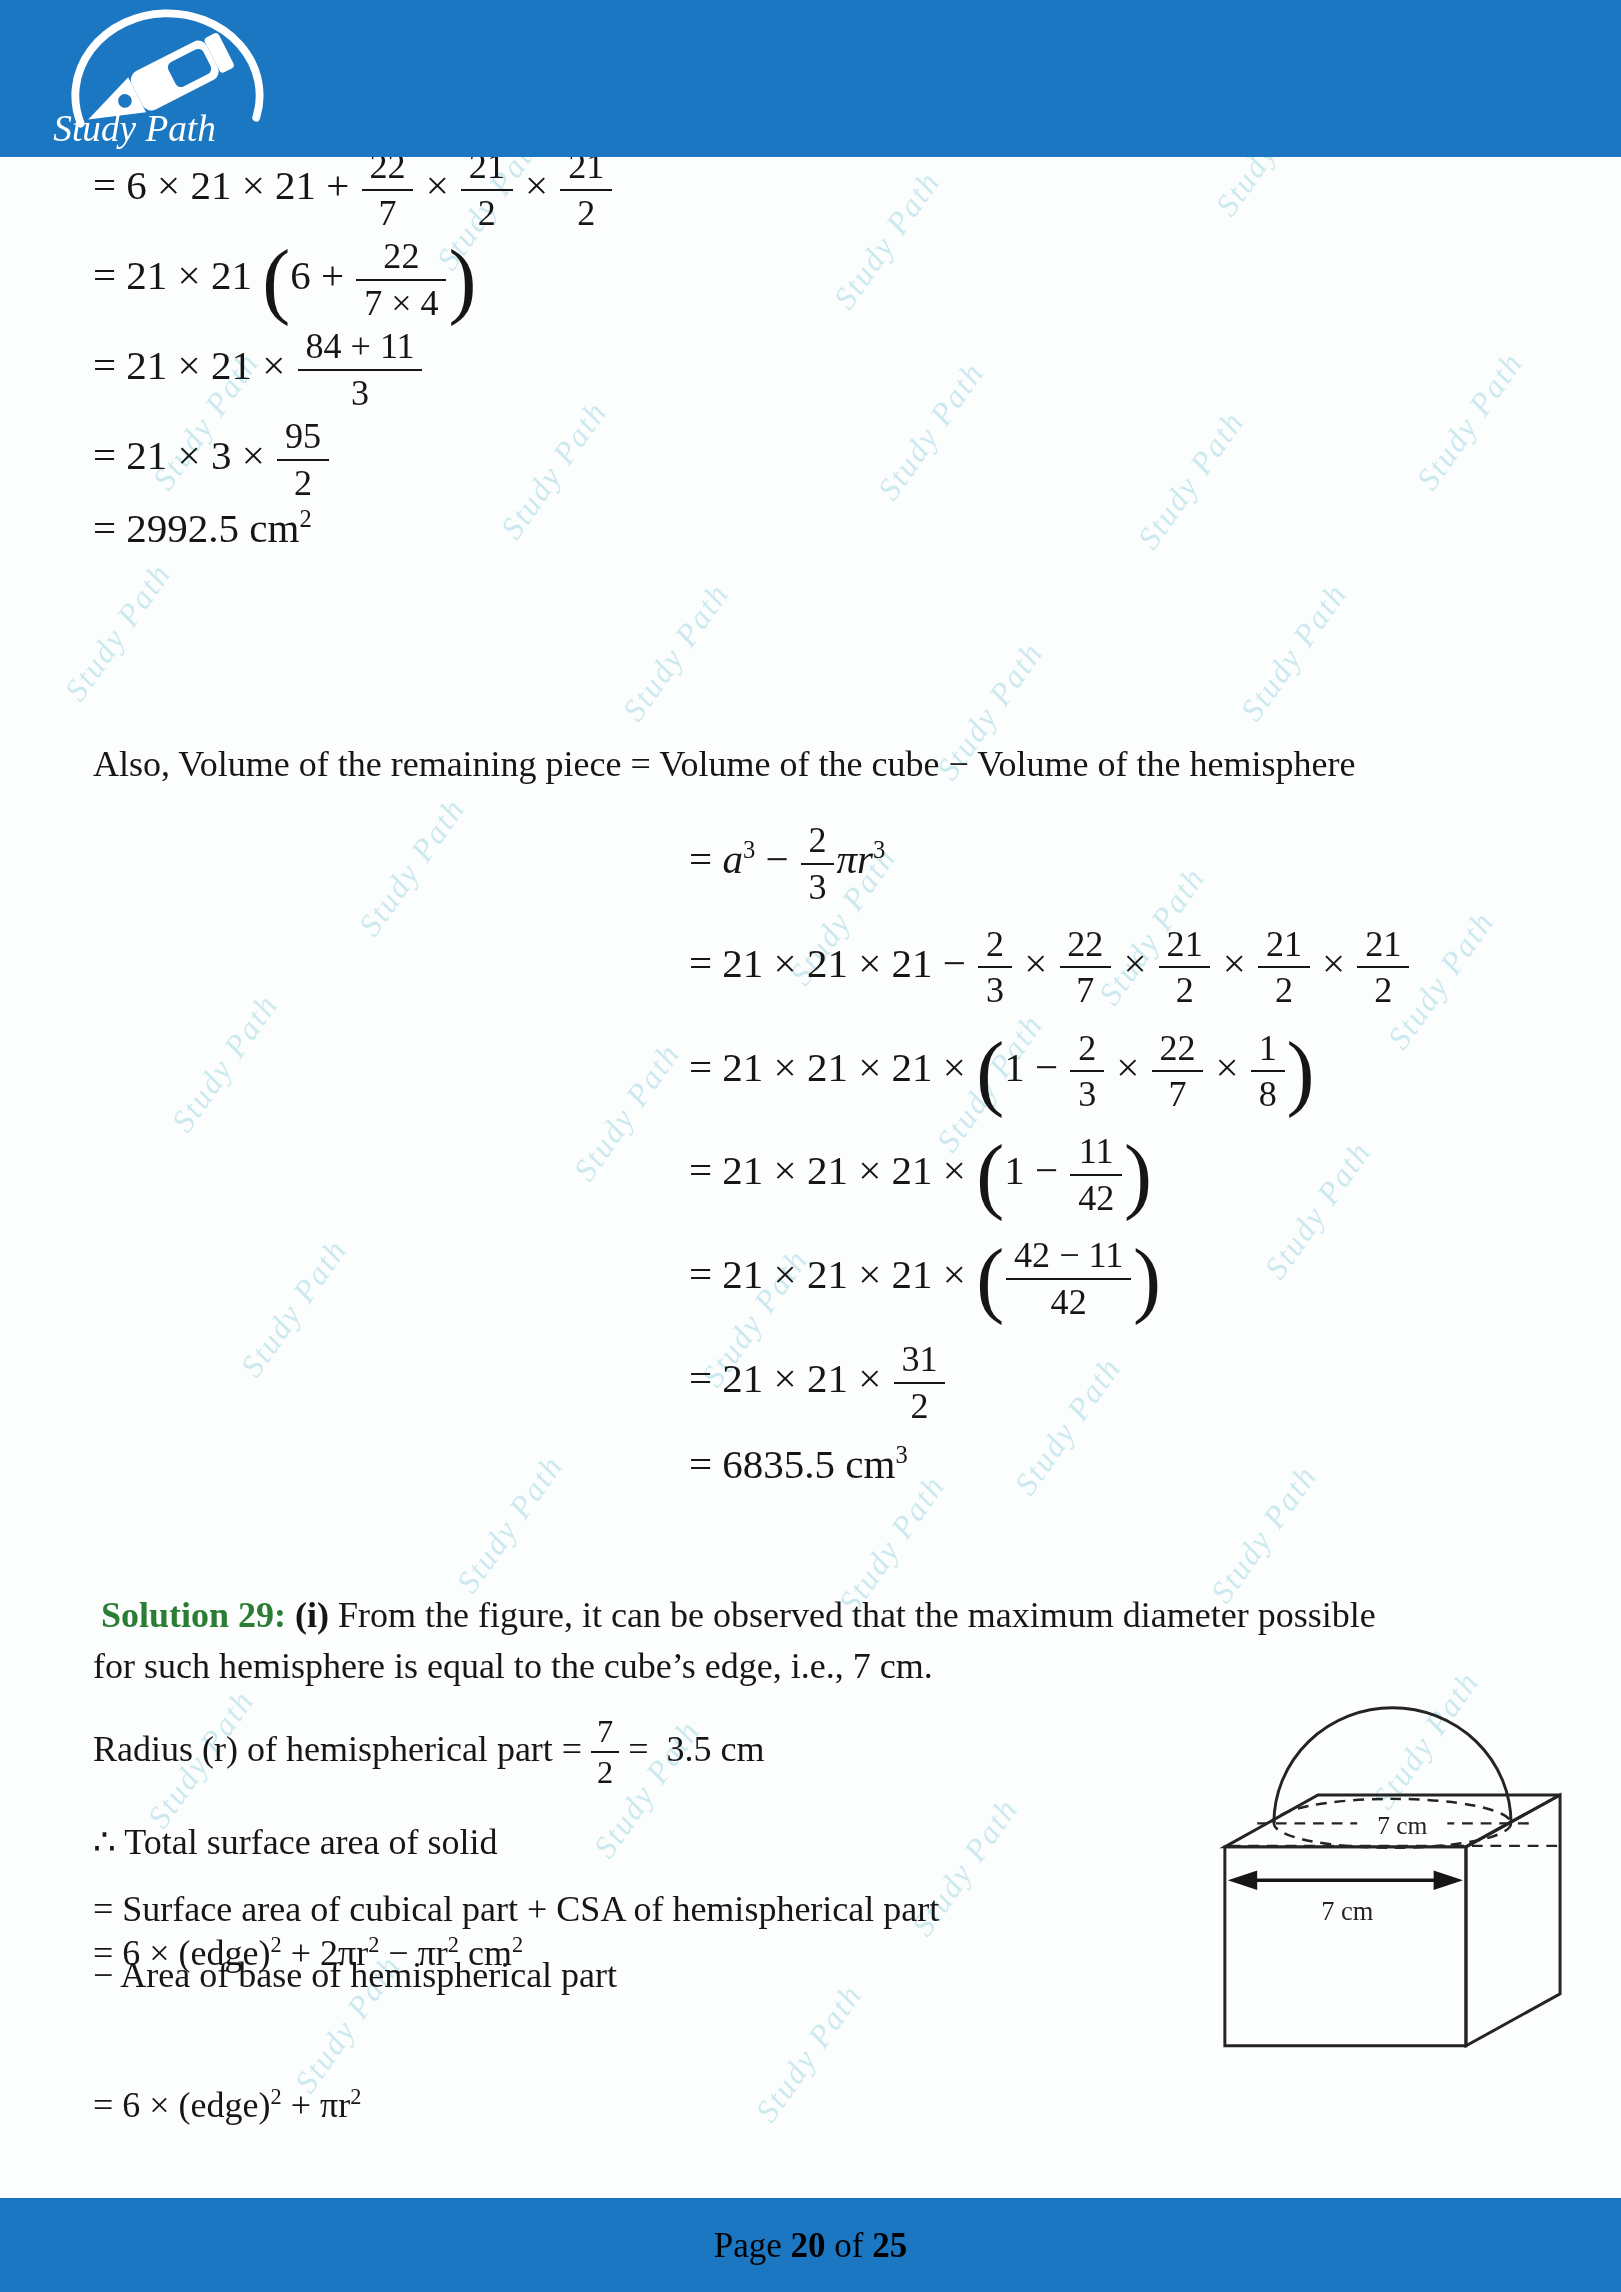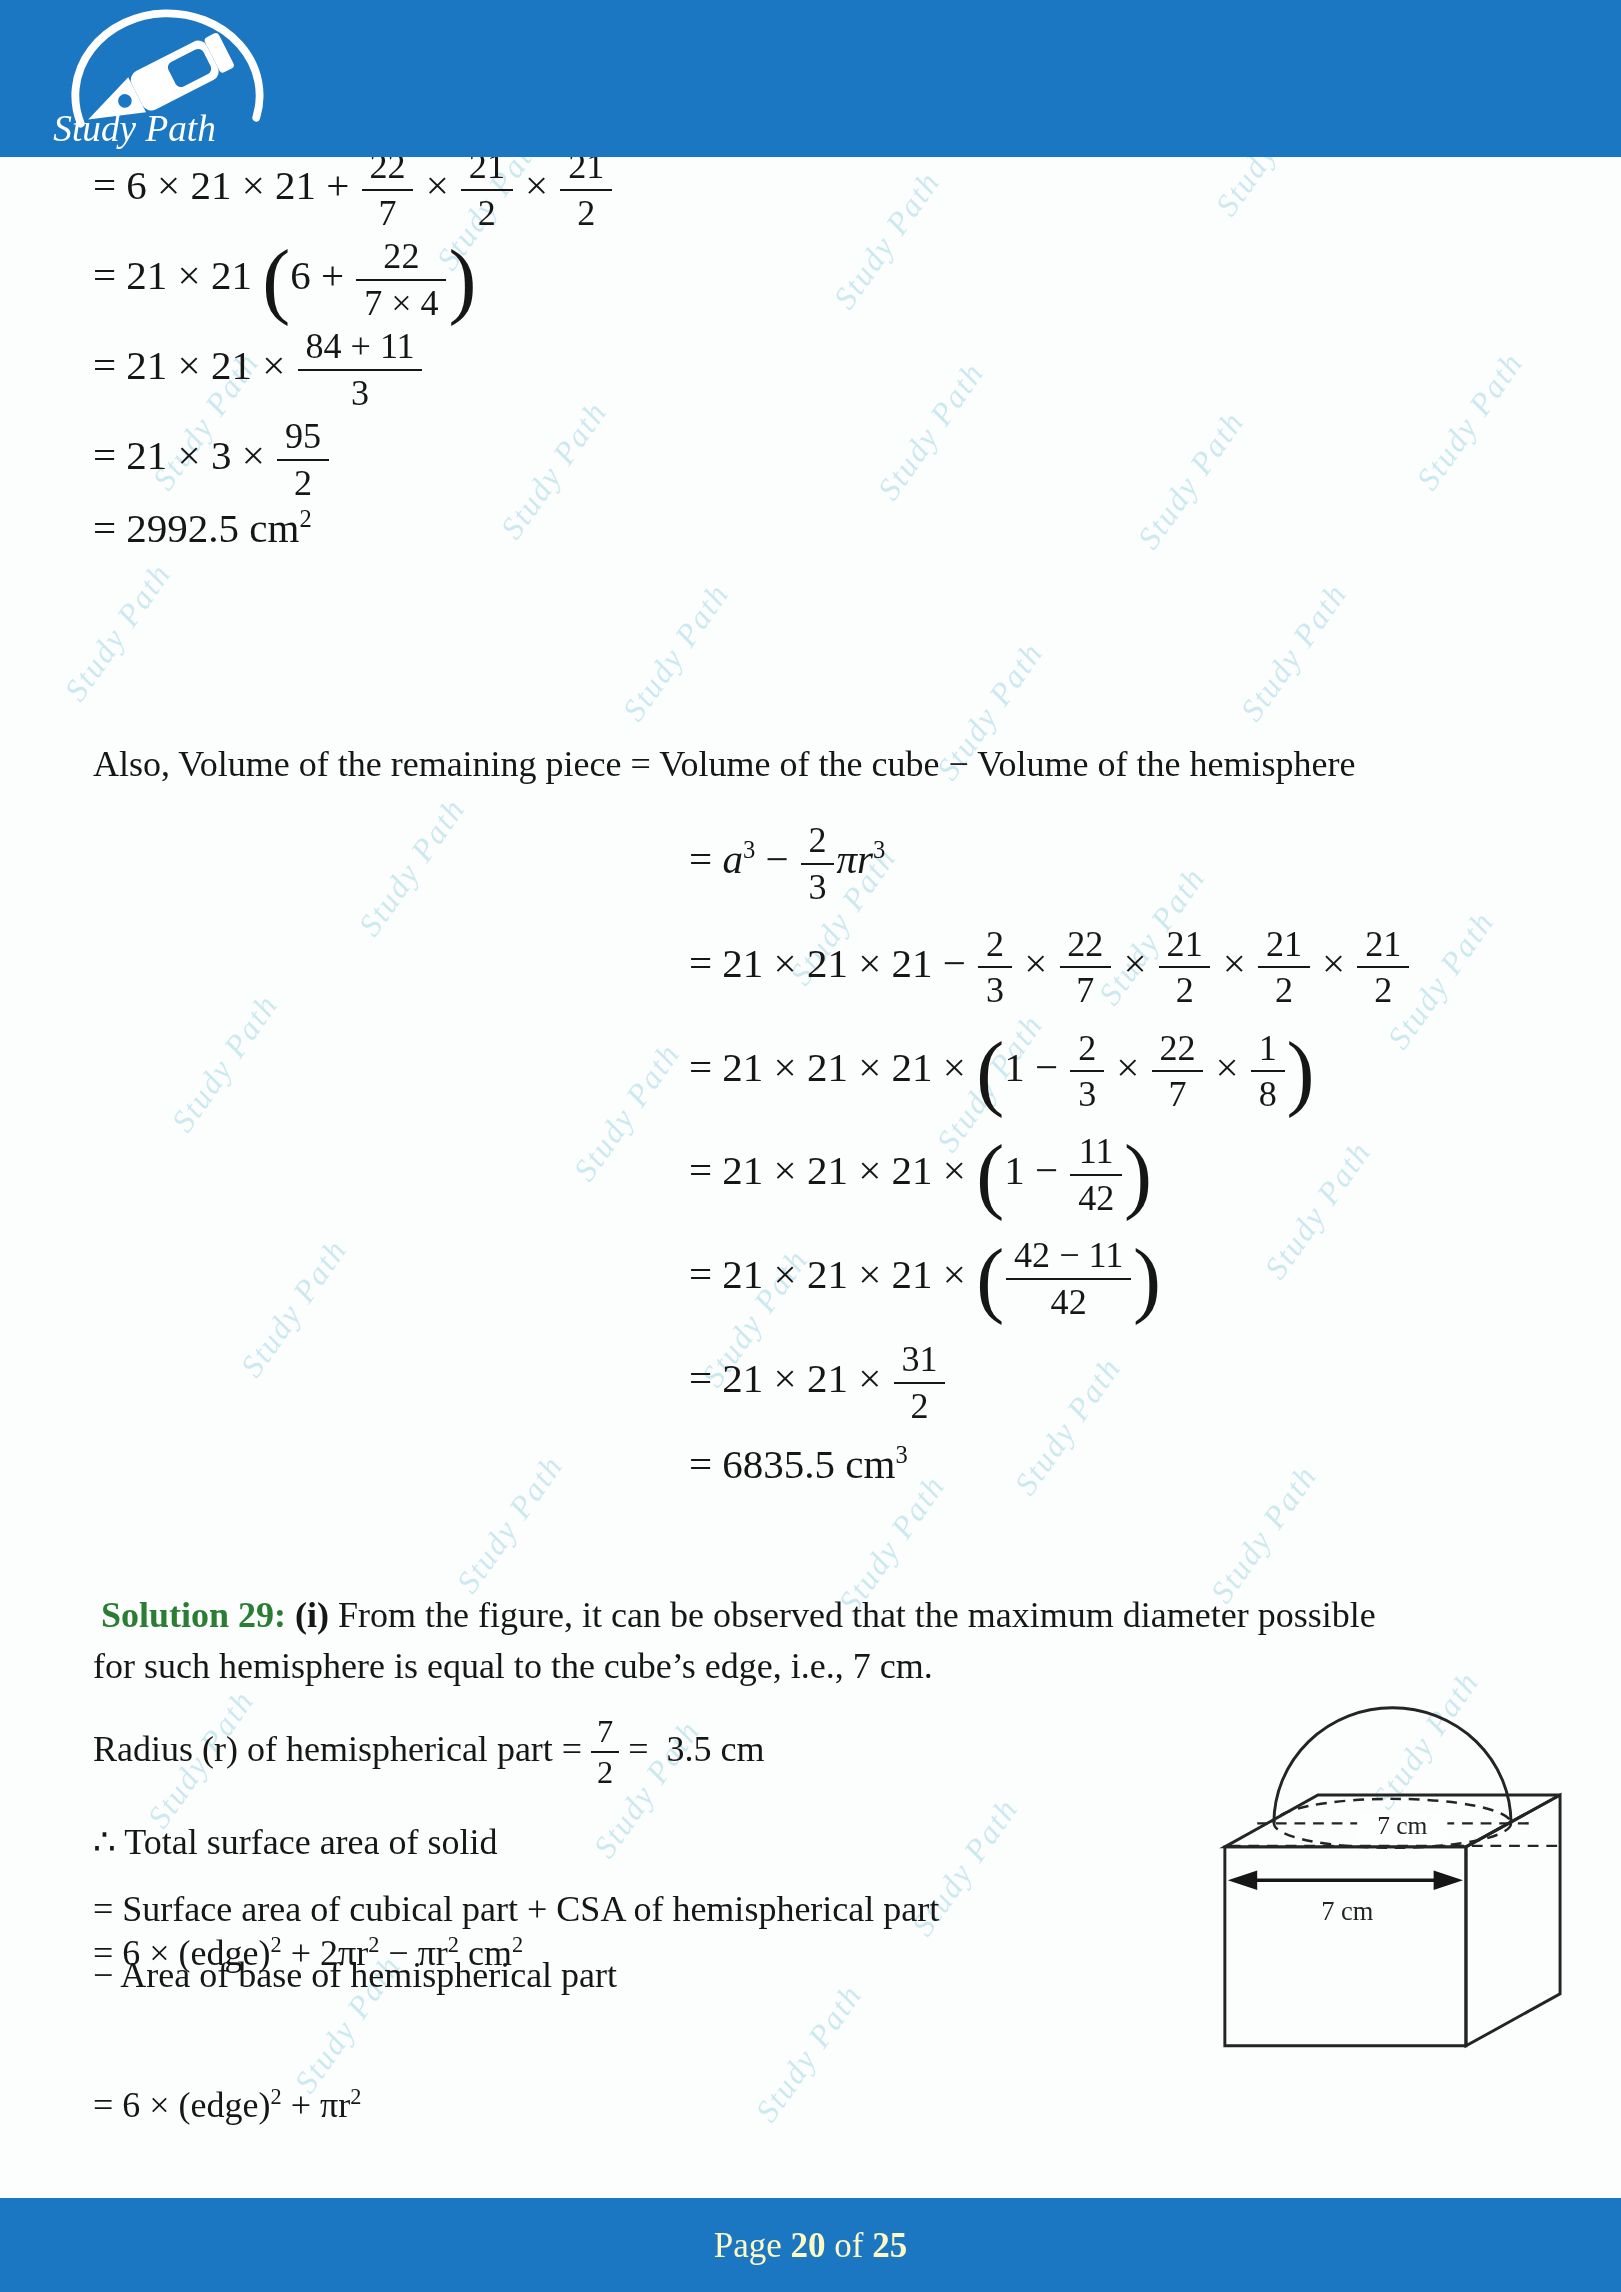--- a/index.html
+++ b/index.html
@@ -12,21 +12,21 @@
       font-style:italic;font-size:32px;letter-spacing:2px;color:#a5d9e6;opacity:.55;white-space:nowrap;}
 
   
   .band{position:absolute;left:0;right:0;background:#1c77c3;z-index:3;}
   .band.header{top:0;height:157px;}
   .band.footer{bottom:0;height:95px;}
   .header-titles{position:absolute;top:7.8px;left:0;right:0;text-align:center;
       color:#e6f4fd;font-size:33px;line-height:1.34;}
   .logo{position:absolute;left:17.6px;top:3.9px;}
   .footer-text{position:absolute;inset:0;display:flex;align-items:center;justify-content:center;
-      color:#fef9c3;font-size:35px;white-space:pre;}
+      color:#000000;font-size:35px;white-space:pre;}
   .footer-text b{font-weight:700;}
 
   
   .content{position:absolute;inset:0;z-index:2;}
 
   
   .eq{font-size:41px;white-space:pre;line-height:1.1;}
   .eq .frac{display:inline-block;vertical-align:middle;text-align:center;
       font-size:.88em;line-height:1.18;padding:0 2px;}
   .eq .frac .num{display:block;padding:0 7.8px 1px;}

